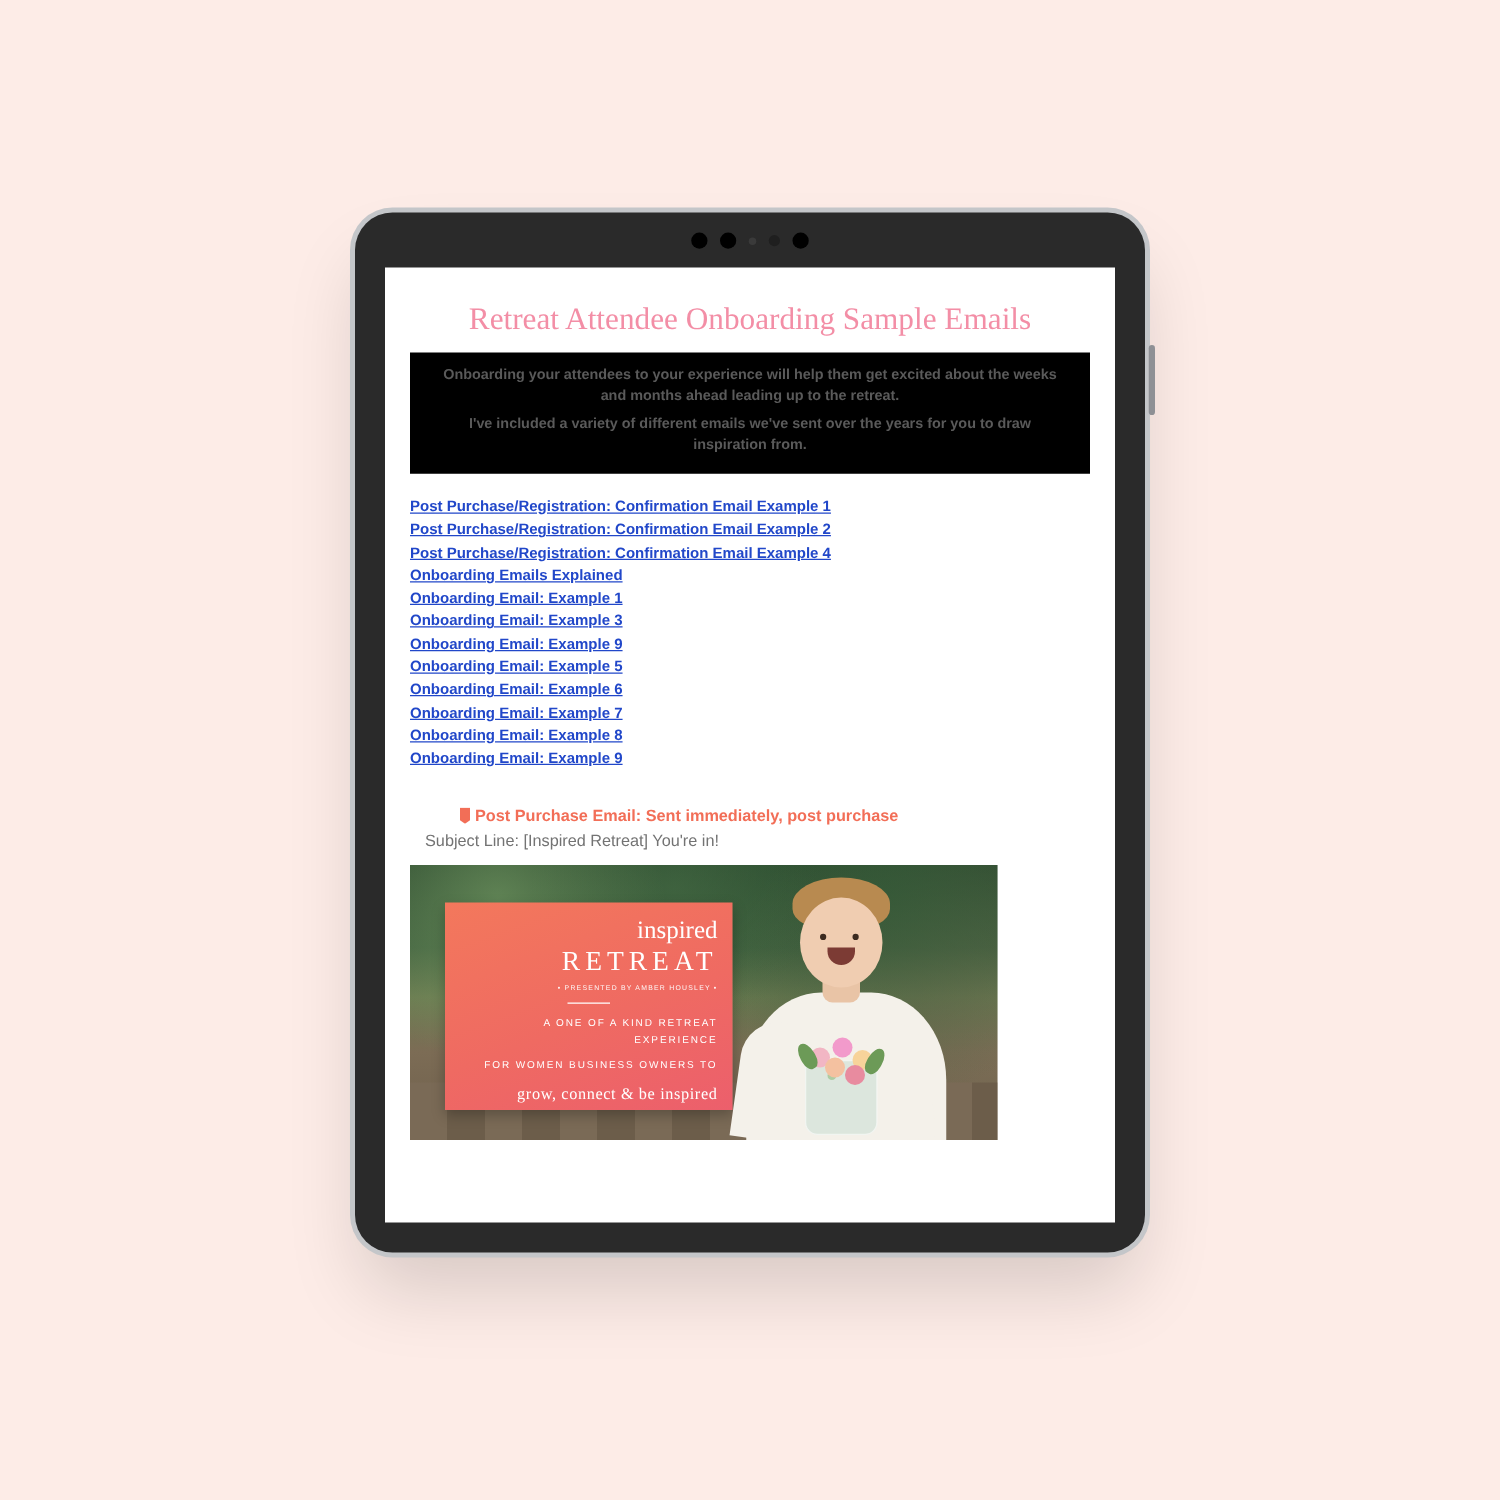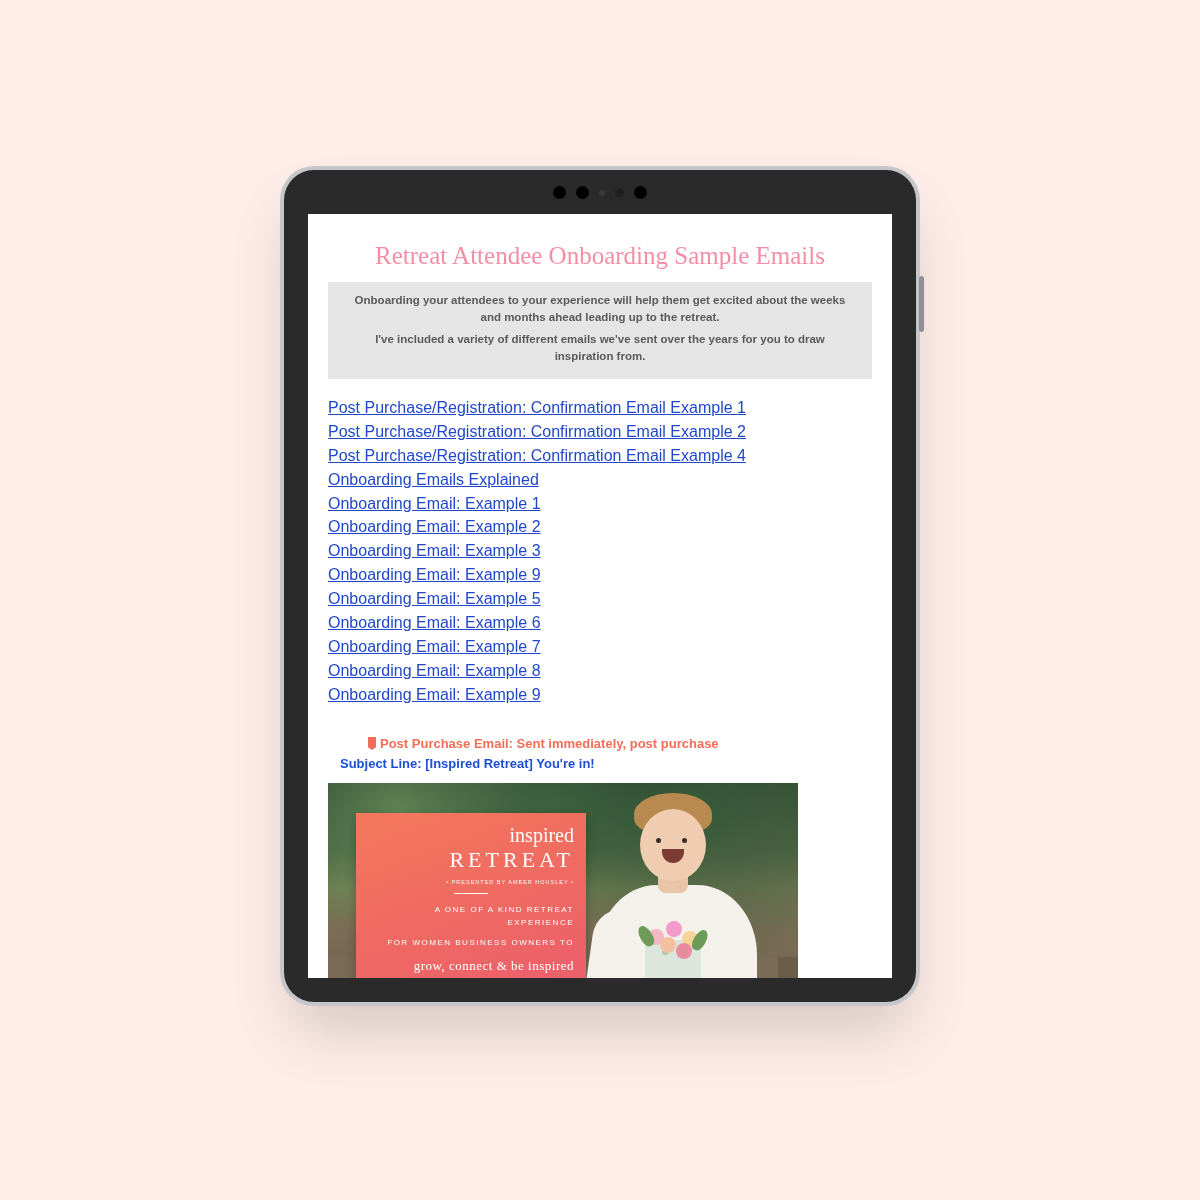--- a/index.html
+++ b/index.html
@@ -56,54 +56,54 @@
   }
   .doc-title{
     font-family:Georgia,"Times New Roman",serif;
     color:#f38ea6;
     font-size:25px;
     text-align:center;
     margin:6px 0 12px 0;
     font-weight:400;
   }
   .intro-box{
-    background:#e5e5e5;
+    background:#000000;
     color:#5a5a5a;
     font-size:11.5px;
     font-weight:700;
     line-height:1.5;
     text-align:center;
     padding:10px 22px;
     margin:0 0 18px 0;
   }
   .intro-box p{margin:0 0 4px 0;}
   .toc{margin:0 0 28px 0;}
   .toc a{
     display:block;
     color:#2147c9;
-    font-size:16px;
-    font-weight:400;
+    font-size:12px;
+    font-weight:700;
     text-decoration:underline;
     margin:1.5px 0;
     line-height:1.4;
   }
   .section-head{
     color:#f26e57;
     font-size:13px;
     font-weight:700;
     line-height:1.55;
     padding-left:40px;
   }
   .section-head .left{
     display:inline-block;width:8px;height:13px;
     background:#f26e57;margin-right:4px;vertical-align:-2px;
     clip-path:polygon(0 0,100% 0,100% 78%,50% 100%,0 78%);
   }
   .subject-line{
-    color:#1d4ed8;font-size:13px;font-weight:700;
+    color:#737373;font-size:13px;font-weight:400;
     padding-left:12px;margin-top:2px;margin-bottom:12px;
   }
   
   .hero{
     width:470px;height:220px;margin-top:8px;position:relative;overflow:hidden;
     background:linear-gradient(180deg,#2d4a2f 0%,#3f5e3d 30%,#6a7a50 48%,#7c6c55 68%,#6e5f4c 100%);
   }
   .hero::before{ 
     content:"";position:absolute;inset:0;
     background:
@@ -197,21 +197,20 @@
           <p>Onboarding your attendees to your experience will help them get excited about the weeks and months ahead leading up to the retreat.</p>
           <p>I've included a variety of different emails we've sent over the years for you to draw inspiration from.</p>
         </div>
 
         <nav class="toc">
           <a href="#">Post Purchase/Registration: Confirmation Email Example 1</a>
           <a href="#">Post Purchase/Registration: Confirmation Email Example 2</a>
           <a href="#">Post Purchase/Registration: Confirmation Email Example 4</a>
           <a href="#">Onboarding Emails Explained</a>
           <a href="#">Onboarding Email: Example 1</a>
-          <a href="#">Onboarding Email: Example 2</a>
           <a href="#">Onboarding Email: Example 3</a>
           <a href="#">Onboarding Email: Example 9</a>
           <a href="#">Onboarding Email: Example 5</a>
           <a href="#">Onboarding Email: Example 6</a>
           <a href="#">Onboarding Email: Example 7</a>
           <a href="#">Onboarding Email: Example 8</a>
           <a href="#">Onboarding Email: Example 9</a>
         </nav>
 
         <div class="section-head">

